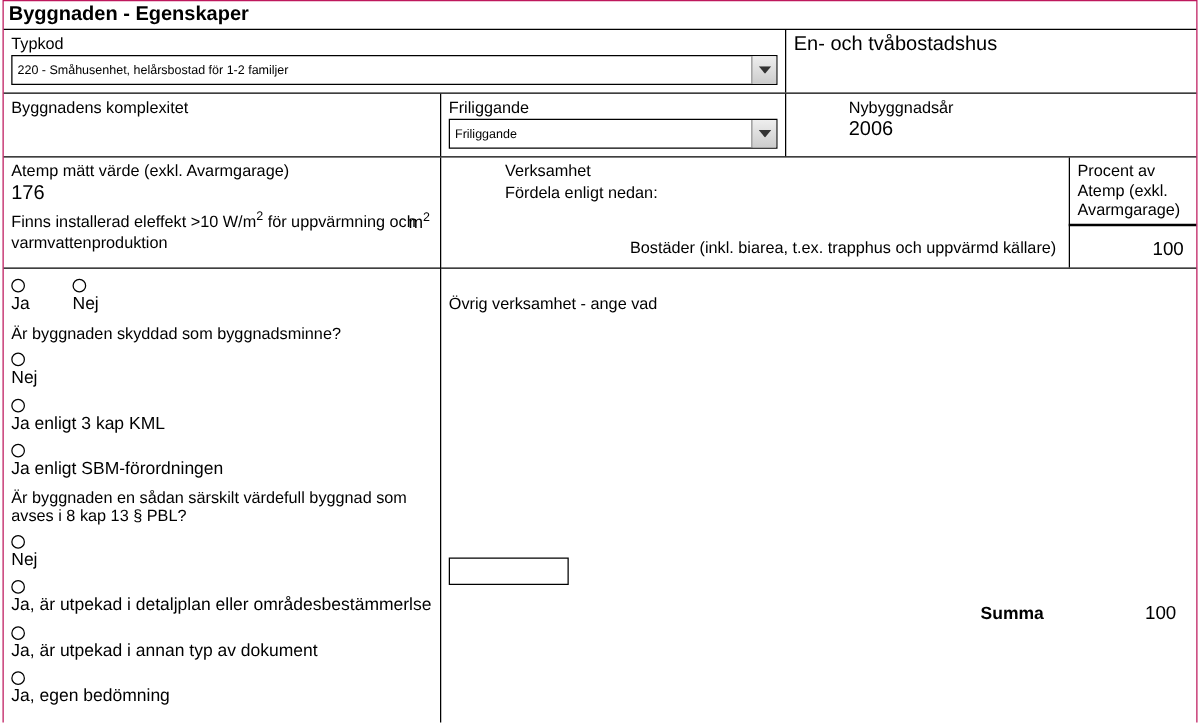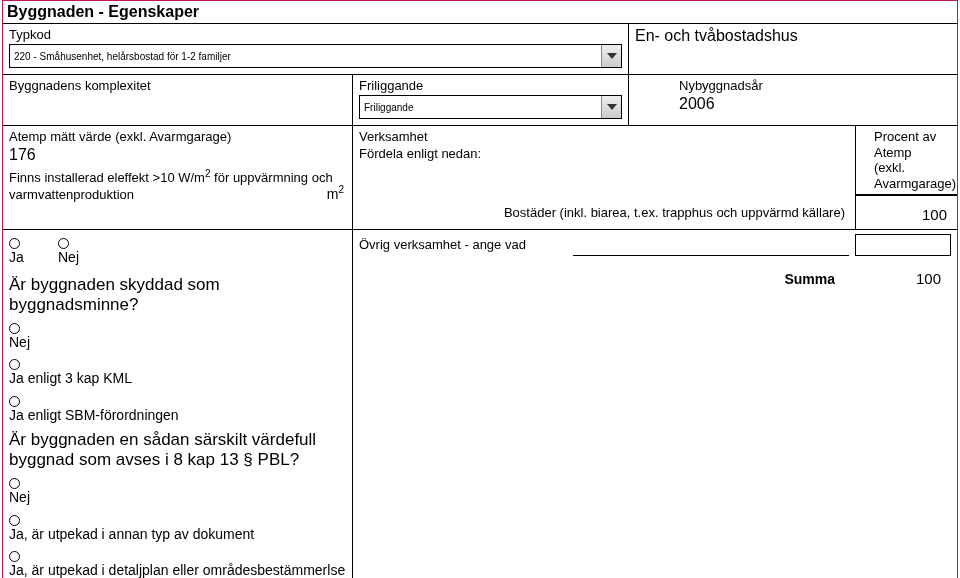--- a/index.html
+++ b/index.html
@@ -87,27 +87,27 @@
 
   .opt {
     display: flex; align-items: flex-start; margin: 6px 0;
     font-size: 14px; line-height: 1.25; flex-direction: column;
   }
   .opt .dot {
     width: 11px; height: 11px; border-radius: 50%; border: 1px solid #000;
     display: inline-block; margin-right: 8px; flex: 0 0 11px; margin-top: 2px;
     position: relative;
   }
-  .subhead { font-size: 17px; margin-top: 6px; }
+  .subhead { font-size: 13px; margin-top: 6px; }
   .vk-top-labels { display:flex; }
   .vk-fill { flex: 1; }
   .pct-box {
     border: 1px solid #000; 
     border-top: none; border-right: none;
-    padding: 3px 18px;
+    padding: 3px 6px;
     width: 102px;
     text-align: left;
     font-size: 13px;
     line-height: 1.2;
   }
   .vk-line {
     display: flex; align-items: stretch; 
   }
   .vk-label {
     flex: 1; padding: 10px 6px 6px 0;
@@ -115,21 +115,21 @@
   }
   .vk-val {
     width: 102px;
     border-left: 1px solid #000;
     border-top: 1px solid #000;
     text-align: right;
     padding: 10px 10px 6px 6px;
     font-size: 15px;
   }
   .ovrig-row {
-    display:flex; align-items:center; margin-top:0;
+    display:flex; align-items:flex-start; margin-top:16px;flex-direction:column;
   }
   .ovrig-label { flex: 0 0 210px; font-size:13px; padding-bottom:2px; }
   .ovrig-input {
     flex: 1; height: 22px; border-bottom: 1px solid #000; margin: 0 6px 0 4px;
   }
   .ovrig-val {
     width: 96px; border: 1px solid #000; height: 22px;
   }
   .summa-row {
     display:flex; margin-top: 14px; align-items: center;
@@ -188,21 +188,21 @@
   <div class="row" style="border-bottom:none;">
     <div class="cell c-atemp" style="border-bottom:1px solid #000;">
       <div class="label">Atemp mätt värde (exkl. Avarmgarage)</div>
       <div class="value">176</div>
       <span class="m2">m<span class="sup">2</span></span>
       <div class="note-block">Finns installerad eleffekt &gt;10 W/m<span class="sup">2</span> för uppvärmning och varmvattenproduktion</div>
     </div>
 
     <div class="cell c-verks" style="padding:0;">
       <div class="vk-top-labels">
-        <div style="padding:3px 6px 0 6px;">
+        <div style="padding:3px 6px 0 6px;margin-left:45px;">
           <div class="label">Verksamhet</div>
           <div class="label">Fördela enligt nedan:</div>
         </div>
         <div class="vk-fill"></div>
         <div class="pct-box">
           <div>Procent av</div>
           <div>Atemp (exkl.</div>
           <div>Avarmgarage)</div>
         </div>
       </div>
@@ -240,25 +240,25 @@
         <span>Ja enligt SBM-förordningen</span>
       </div>
 
       <div class="subhead">Är byggnaden en sådan särskilt värdefull byggnad som avses i 8 kap 13 § PBL?</div>
       <div class="opt">
         <span class="dot"></span>
         <span>Nej</span>
       </div>
       <div class="opt">
         <span class="dot"></span>
+        <span>Ja, är utpekad i detaljplan eller områdesbestämmerlse</span>
+      </div>
+      <div class="opt">
+        <span class="dot"></span>
         <span>Ja, är utpekad i annan typ av dokument</span>
-      </div>
-      <div class="opt">
-        <span class="dot"></span>
-        <span>Ja, är utpekad i detaljplan eller områdesbestämmerlse</span>
       </div>
       <div class="opt">
         <span class="dot"></span>
         <span>Ja, egen bedömning</span>
       </div>
     </div>
 
     <div class="right-col">
       <div class="ovrig-row">
         <div class="ovrig-label">Övrig verksamhet - ange vad</div>

